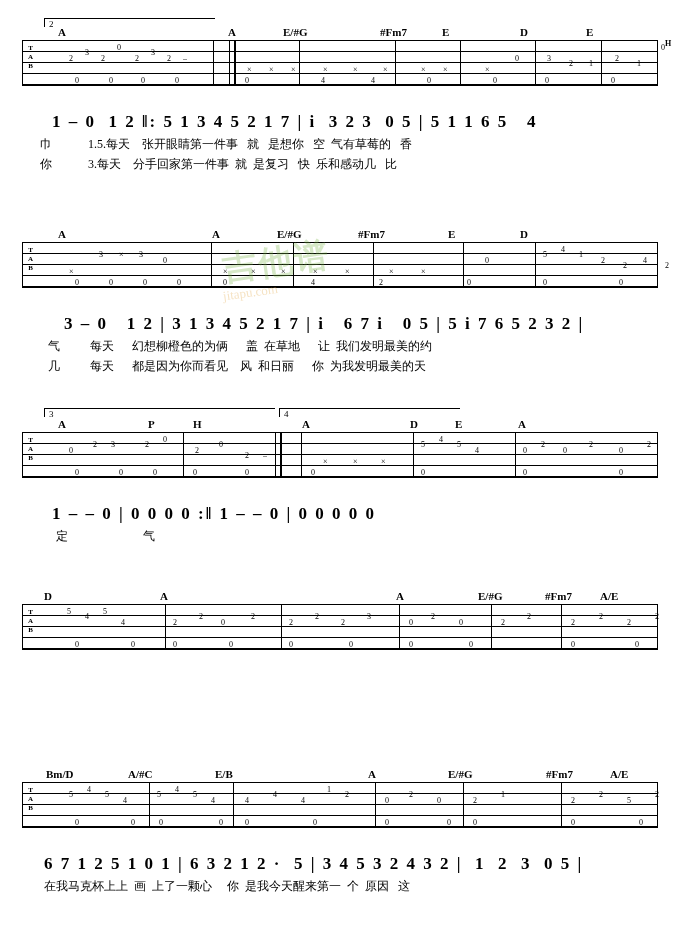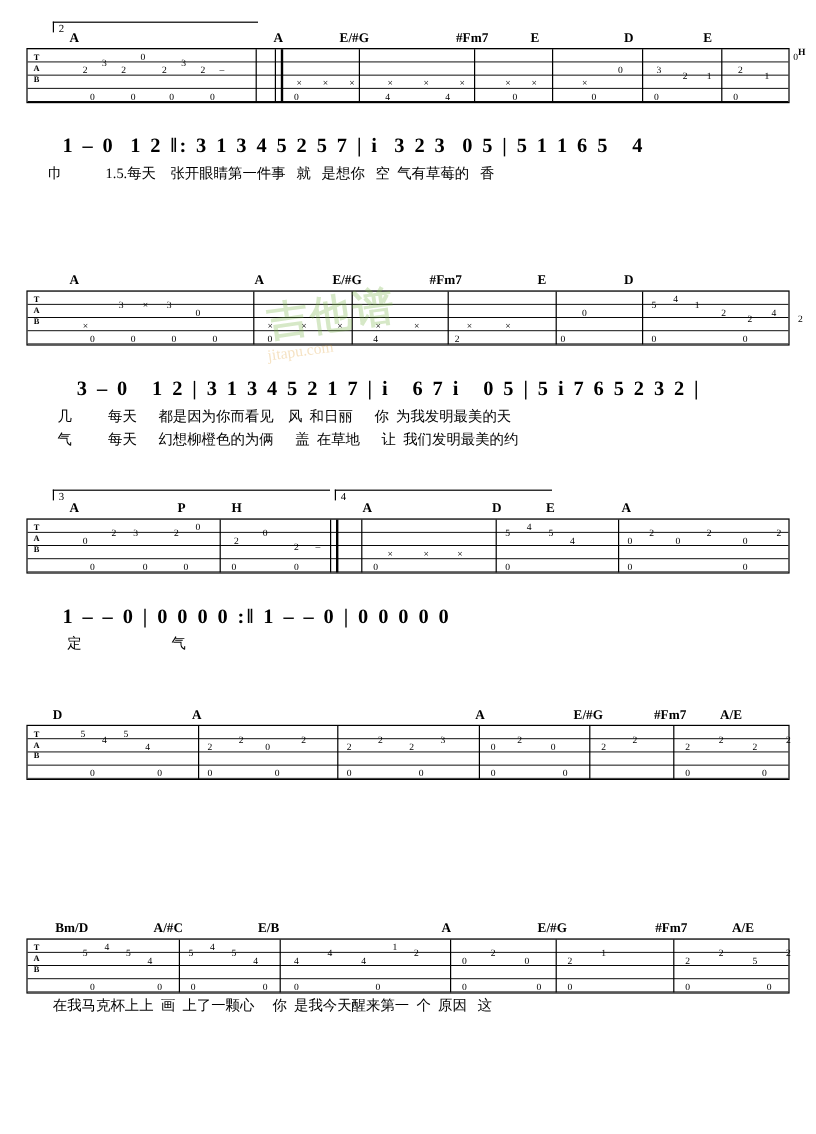--- a/index.html
+++ b/index.html
@@ -97,25 +97,28 @@
       <div class="num" style="left:298px;top:36px;">4</div>
       <div class="num" style="left:348px;top:36px;">4</div>
       <div class="num" style="left:404px;top:36px;">0</div>
       <div class="num" style="left:470px;top:36px;">0</div>
       <div class="num" style="left:522px;top:36px;">0</div>
       <div class="num" style="left:588px;top:36px;">0</div>
       <div class="tech" style="left:642px;top:-2px;">H</div>
     </div>
 
     <div class="notation" style="margin-top:26px;">
-      <span style="left:52px;top:0;letter-spacing:2px;">1 – 0  1 2 ‖: 3 1 3 4 5 2 5 7 | i  3 2 3  0 5 | 5 1 1 6 5   4</span>
+      <span style="left:52px;top:0;letter-spacing:2px;">1 – 0  1 2 ‖: 5 1 3 4 5 2 1 7 | i  3 2 3  0 5 | 5 1 1 6 5   4</span>
     </div>
 
     <div class="lyric" style="margin-top:2px;">
       <span style="left:40px;">巾            1.5.每天    张开眼睛第一件事   就   是想你   空  气有草莓的   香</span>
+    </div>
+    <div class="lyric" style="margin-top:3px;">
+      <span style="left:40px;">你            3.每天    分手回家第一件事  就  是复习   快  乐和感动几   比</span>
     </div>
   </div>
 
   <div class="system" style="top:228px;">
     <div class="chords" style="position:relative;height:14px;">
       <div class="chord" style="left:58px;">A</div>
       <div class="chord" style="left:212px;">A</div>
       <div class="chord" style="left:277px;">E/#G</div>
       <div class="chord" style="left:358px;">#Fm7</div>
       <div class="chord" style="left:448px;">E</div>
@@ -157,25 +160,25 @@
       <div class="num" style="left:288px;top:36px;">4</div>
       <div class="num" style="left:356px;top:36px;">2</div>
       <div class="num" style="left:444px;top:36px;">0</div>
       <div class="num" style="left:520px;top:36px;">0</div>
       <div class="num" style="left:596px;top:36px;">0</div>
     </div>
 
     <div class="notation" style="margin-top:26px;">
       <span style="left:52px;top:0;letter-spacing:2px;margin-left:12px;">3 – 0   1 2 | 3 1 3 4 5 2 1 7 | i   6 7 i   0 5 | 5 i 7 6 5 2 3 2 |</span>
     </div>
+    <div class="lyric" style="margin-top:2px;">
+      <span style="left:48px;">气          每天      幻想柳橙色的为俩      盖  在草地      让  我们发明最美的约</span>
+    </div>
     <div class="lyric" style="margin-top:3px;">
       <span style="left:48px;">几          每天      都是因为你而看见    风  和日丽      你  为我发明最美的天</span>
-    </div>
-    <div class="lyric" style="margin-top:2px;">
-      <span style="left:48px;">气          每天      幻想柳橙色的为俩      盖  在草地      让  我们发明最美的约</span>
     </div>
   </div>
 
   <div class="system" style="top:408px;">
     <div class="ending-line" style="left:44px;top:0;width:230px;"></div>
     <div class="ending" style="left:49px;top:1px;">3</div>
     <div class="ending-line" style="left:279px;top:0;width:180px;"></div>
     <div class="ending" style="left:284px;top:1px;">4</div>
 
     <div class="chords" style="margin-top:10px;position:relative;height:14px;">
@@ -334,20 +337,23 @@
       <div class="num" style="left:196px;top:36px;">0</div>
       <div class="num" style="left:222px;top:36px;">0</div>
       <div class="num" style="left:290px;top:36px;">0</div>
       <div class="num" style="left:362px;top:36px;">0</div>
       <div class="num" style="left:424px;top:36px;">0</div>
       <div class="num" style="left:450px;top:36px;">0</div>
       <div class="num" style="left:548px;top:36px;">0</div>
       <div class="num" style="left:616px;top:36px;">0</div>
     </div>
 
+    <div class="notation" style="margin-top:26px;">
+      <span style="left:44px;top:0;letter-spacing:2px;">6 7 1 2 5 1 0 1 | 6 3 2 1 2 ·  5 | 3 4 5 3 2 4 3 2 |  1  2  3  0 5 |</span>
+    </div>
     <div class="lyric" style="margin-top:2px;">
       <span style="left:44px;">在我马克杯上上  画  上了一颗心     你  是我今天醒来第一  个  原因   这</span>
     </div>
   </div>
 
   <div class="watermark">
     <div class="wm-text">吉他谱</div>
     <div class="wm-sub">jitapu.com</div>
   </div>
 

